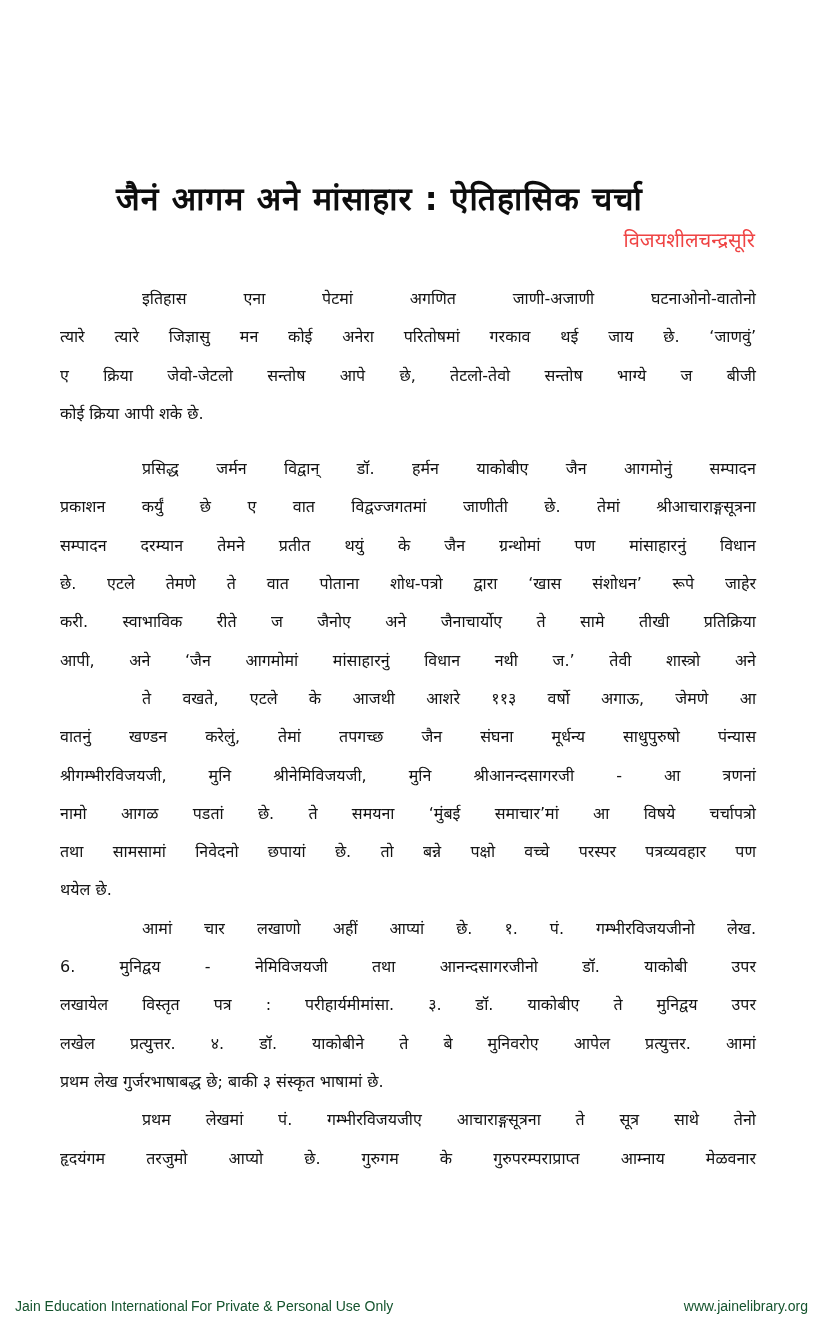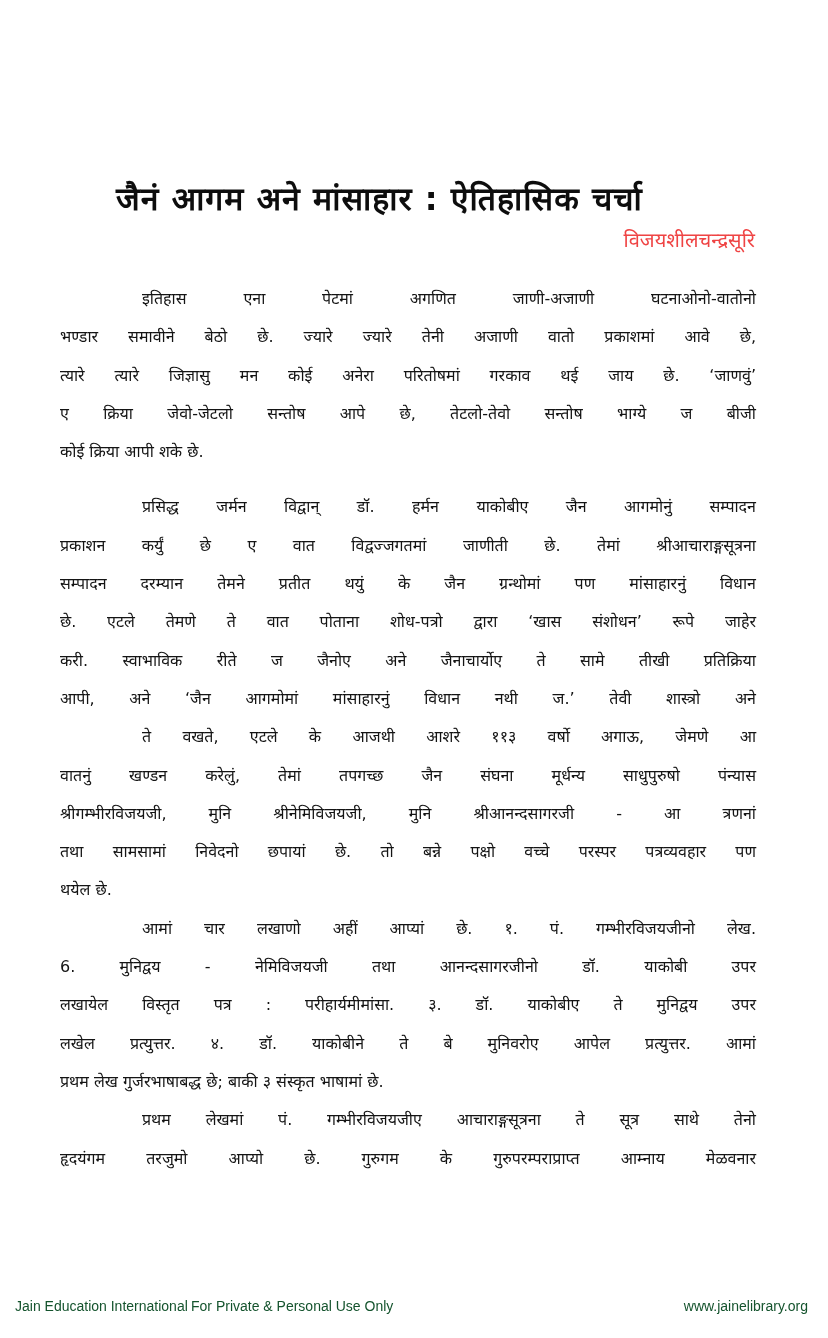--- a/index.html
+++ b/index.html
@@ -87,39 +87,39 @@
 <div class="page">
 
   <h1 class="title" style="margin:16px;">जैनं आगम अने मांसाहार : ऐतिहासिक चर्चा</h1>
 
   <div class="author">विजयशीलचन्द्रसूरि</div>
 
   <div class="body-text">
 
     <div>
       <div class="line indent">इतिहास एना पेटमां अगणित जाणी-अजाणी घटनाओनो-वातोनो</div>
-      <div class="line">भण्डार समावीने बेठो छे. ज्यारे ज्यारे तेनी अजाणी वातो प्रकाशमां आवे छे,</div>
       <div class="line">त्यारे त्यारे जिज्ञासु मन कोई अनेरा परितोषमां गरकाव थई जाय छे. ‘जाणवुं’</div>
       <div class="line">ए क्रिया जेवो-जेटलो सन्तोष आपे छे, तेटलो-तेवो सन्तोष भाग्ये ज बीजी</div>
       <div class="line last">कोई क्रिया आपी शके छे.</div>
     </div>
 
     <div style="margin-top:17px;">
       <div class="line indent">प्रसिद्ध जर्मन विद्वान् डॉ. हर्मन याकोबीए जैन आगमोनुं सम्पादन</div>
       <div class="line">प्रकाशन कर्युं छे ए वात विद्वज्जगतमां जाणीती छे. तेमां श्रीआचाराङ्गसूत्रना</div>
       <div class="line">सम्पादन दरम्यान तेमने प्रतीत थयुं के जैन ग्रन्थोमां पण मांसाहारनुं विधान</div>
       <div class="line">छे. एटले तेमणे ते वात पोताना शोध-पत्रो द्वारा ‘खास संशोधन’ रूपे जाहेर</div>
       <div class="line">करी. स्वाभाविक रीते ज जैनोए अने जैनाचार्योए ते सामे तीखी प्रतिक्रिया</div>
       <div class="line">आपी, अने ‘जैन आगमोमां मांसाहारनुं विधान नथी ज.’ तेवी शास्त्रो अने</div>
     </div>
 
     <div>
       <div class="line indent">ते वखते, एटले के आजथी आशरे ११३ वर्षो अगाऊ, जेमणे आ</div>
       <div class="line">वातनुं खण्डन करेलुं, तेमां तपगच्छ जैन संघना मूर्धन्य साधुपुरुषो पंन्यास</div>
       <div class="line">श्रीगम्भीरविजयजी, मुनि श्रीनेमिविजयजी, मुनि श्रीआनन्दसागरजी - आ त्रणनां</div>
+      <div class="line">नामो आगळ पडतां छे. ते समयना ‘मुंबई समाचार’मां आ विषये चर्चापत्रो</div>
       <div class="line">तथा सामसामां निवेदनो छपायां छे. तो बन्ने पक्षो वच्चे परस्पर पत्रव्यवहार पण</div>
       <div class="line last">थयेल छे.</div>
     </div>
 
     <div>
       <div class="line indent">आमां चार लखाणो अहीं आप्यां छे. १. पं. गम्भीरविजयजीनो लेख.</div>
       <div class="line">6. मुनिद्वय - नेमिविजयजी तथा आनन्दसागरजीनो डॉ. याकोबी उपर</div>
       <div class="line">लखायेल विस्तृत पत्र : परीहार्यमीमांसा. ३. डॉ. याकोबीए ते मुनिद्वय उपर</div>
       <div class="line">लखेल प्रत्युत्तर. ४. डॉ. याकोबीने ते बे मुनिवरोए आपेल प्रत्युत्तर. आमां</div>
       <div class="line last">प्रथम लेख गुर्जरभाषाबद्ध छे; बाकी ३ संस्कृत भाषामां छे.</div>

